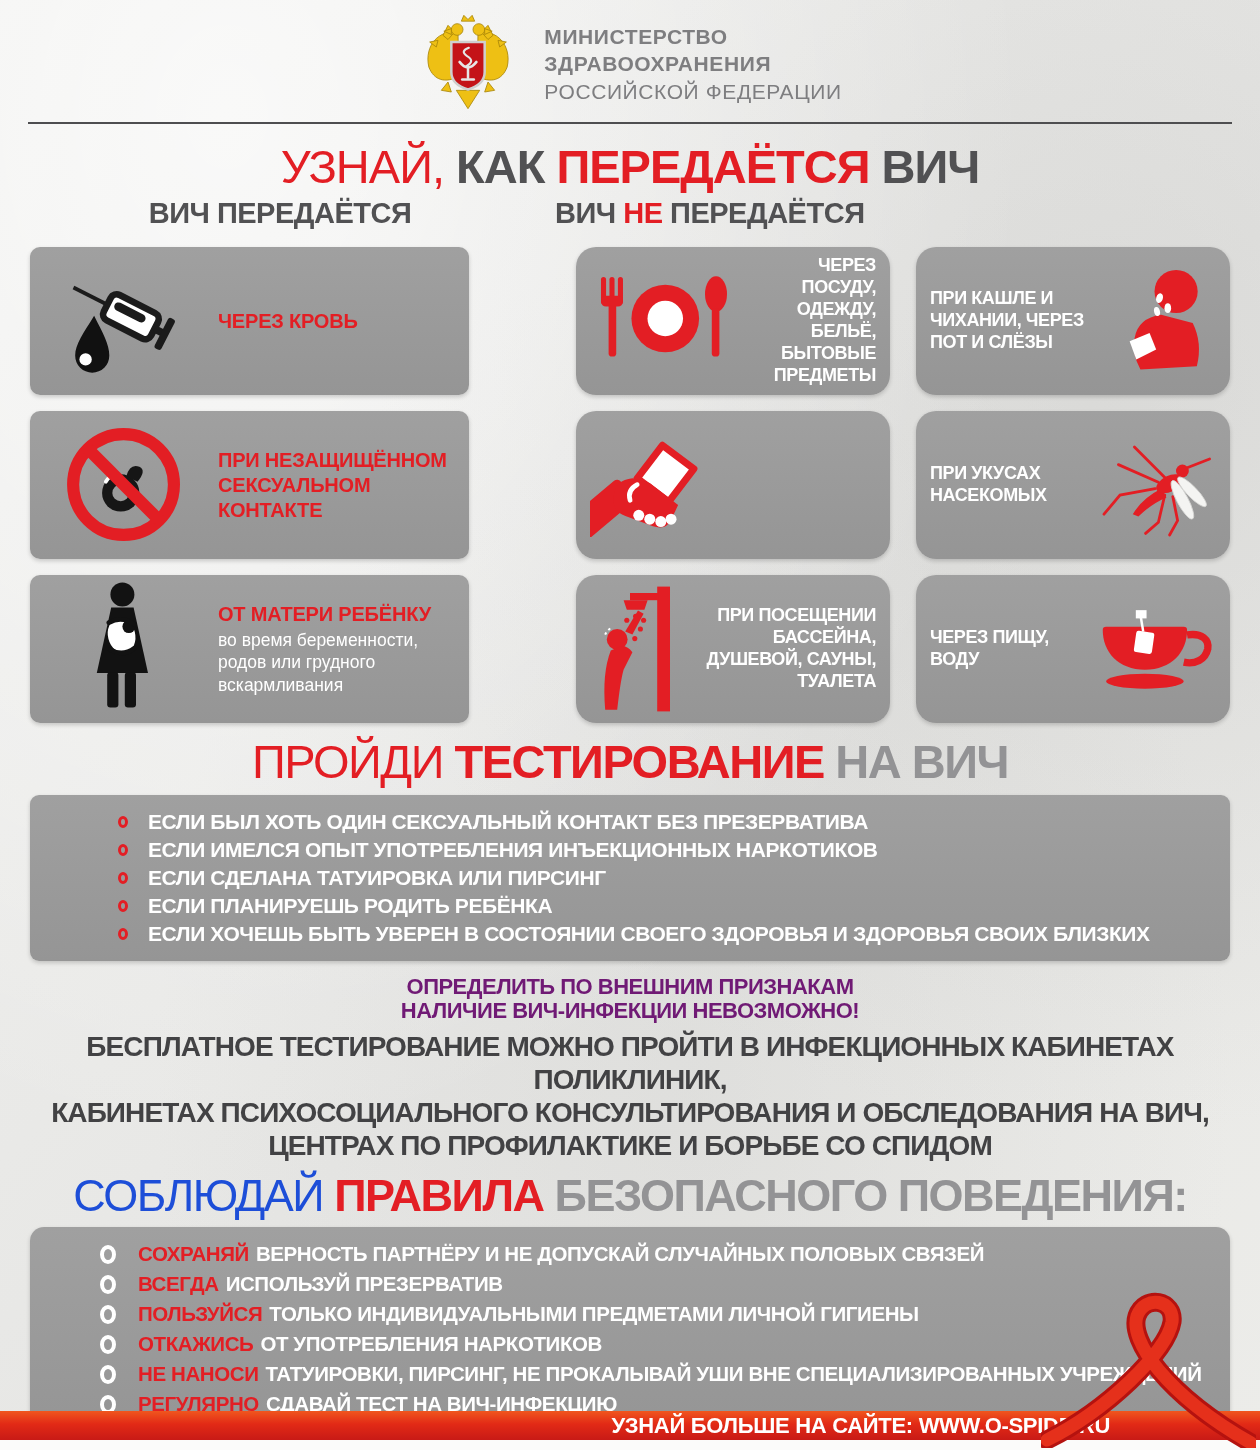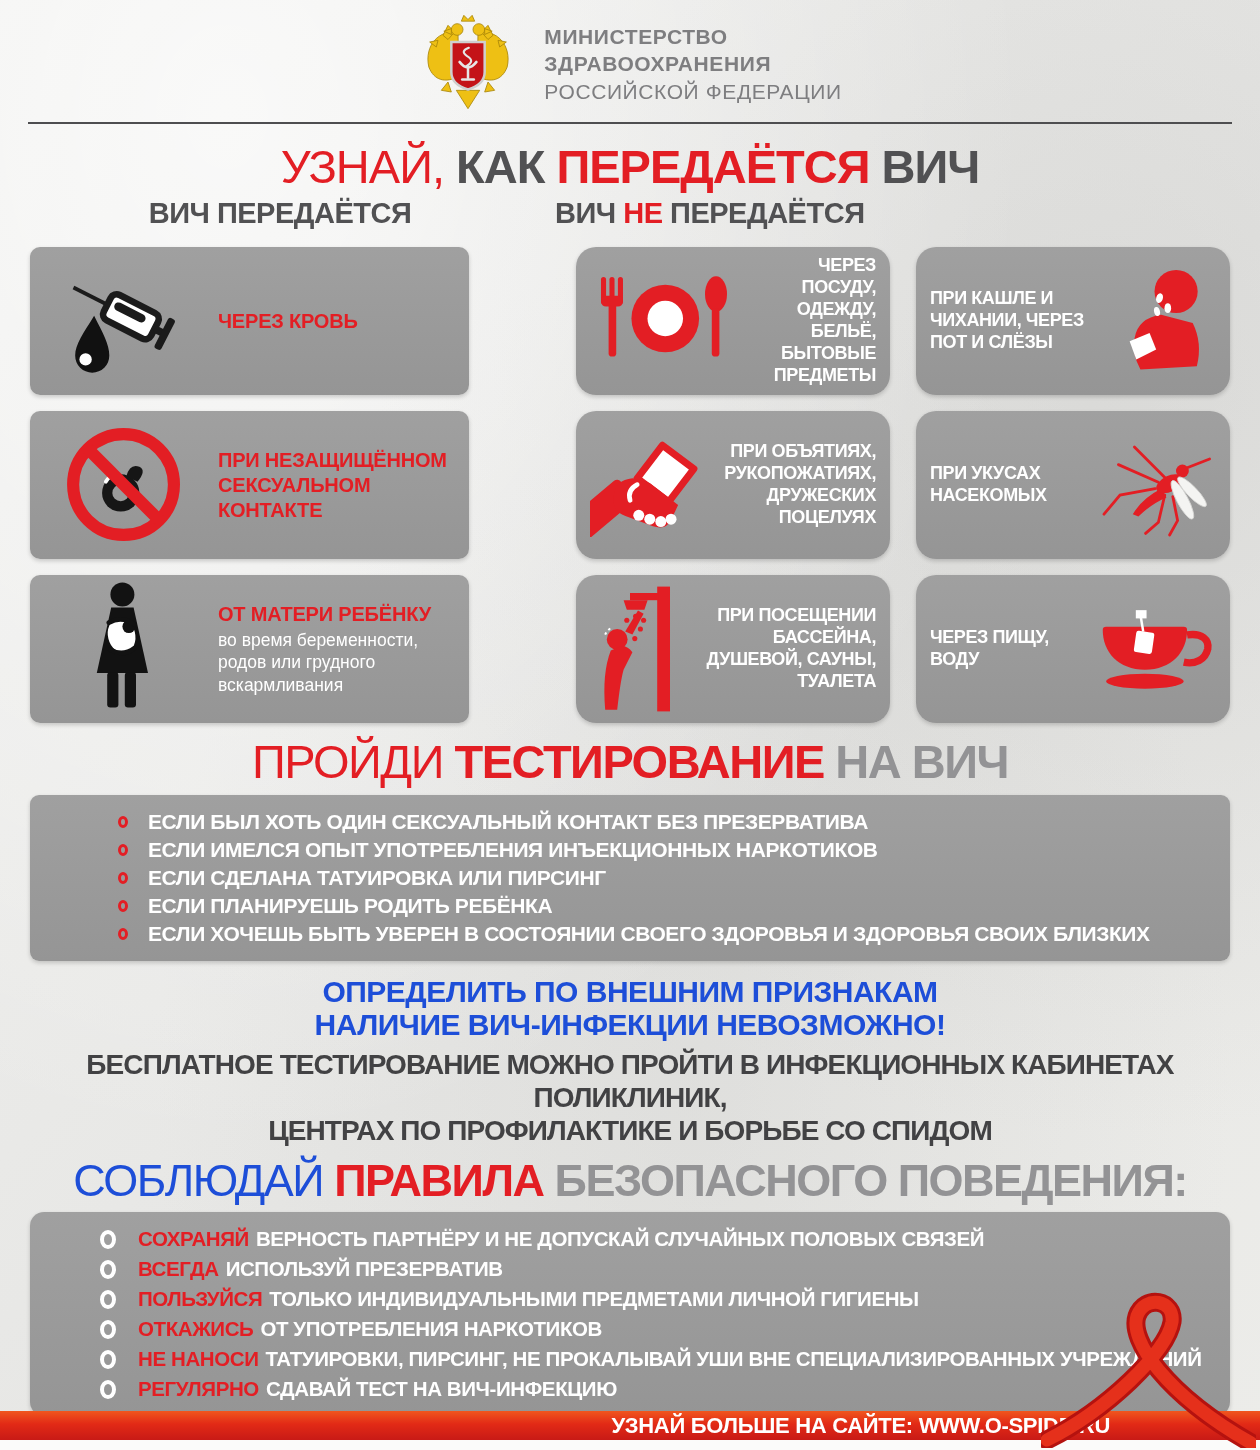--- a/index.html
+++ b/index.html
@@ -45,21 +45,21 @@
 
   .test-title { text-align:center; margin-top:14px; font-size:47px; font-weight:bold; color:#939395; letter-spacing:-1.5px; line-height:1.05;}
   .test-title .lead { color:#e31e24; font-weight:normal; }
   .test-title .accent { color:#e31e24; }
 
   .test-banner { margin:8px 30px 0; background:linear-gradient(180deg,#a0a0a0,#959595); border-radius:9px; padding:13px 20px 13px 88px; box-shadow:0 2px 4px rgba(0,0,0,.18); }
   .test-item { display:flex; align-items:center; gap:20px; min-height:28px; }
   .test-bullet { width:10px; height:12px; border:3px solid #e31e24; border-radius:50%; flex:none; }
   .test-item .txt { color:#fff; font-weight:bold; font-size:21px; letter-spacing:-0.4px; }
 
-  .warning { text-align:center; margin-top:14px; color:#1d4ed8; font-weight:bold; font-size:30px; line-height:1.12; letter-spacing:-0.5px; }
+  .warning { text-align:center; margin-top:14px; color:#701a75; font-weight:bold; font-size:22px; line-height:1.12; letter-spacing:-0.5px; }
   .free-text { text-align:center; margin-top:6px; color:#424244; font-weight:bold; font-size:28px; line-height:1.18; letter-spacing:-0.9px; }
 
   .rules-title { text-align:center; margin-top:10px; font-size:45px; font-weight:bold; color:#939395; letter-spacing:-1.5px; line-height:1.05;}
   .rules-title .lead { color:#1d4ed8; font-weight:normal; }
   .rules-title .accent { color:#e31e24; }
 
   .rules-banner { margin:8px 30px 0; background:linear-gradient(180deg,#a0a0a0,#959595); border-radius:14px; padding:12px 20px 12px 70px; box-shadow:0 2px 4px rgba(0,0,0,.18); }
   .rule-item { display:flex; align-items:center; gap:22px; min-height:30px; }
   .rule-bullet { width:16px; height:19px; border:4px solid #fff; border-radius:50%; flex:none; }
   .rule-item .txt { font-weight:bold; font-size:20.5px; letter-spacing:-0.4px; color:#fff; }
@@ -215,21 +215,20 @@
             <path d="M54 54 q-22 2 -24 23 q-2 19 15 25 l35 13 q17 5 23 -8 l9 -19 -36 -28 z" fill="#e31e24"></path>
             <g fill="#fff">
               <circle cx="62" cy="101" r="7"></circle>
                 <circle cx="76" cy="106" r="7"></circle>
               <circle cx="90" cy="109" r="7"></circle>
                 <circle cx="103" cy="106" r="7"></circle>
             </g>
             <path d="M60 62 q-13 7 -9 20" stroke="#fff" stroke-width="6" fill="none" stroke-linecap="round"></path>
           </svg>
         </div>
-        <div class="txt t-right">ПРИ ОБЪЯТИЯХ, РУКОПОЖАТИЯХ, ДРУЖЕСКИХ ПОЦЕЛУЯХ</div>
       </div>
       <div class="card card-sm">
         <div class="txt">ПРИ УКУСАХ НАСЕКОМЫХ</div>
         <div class="ic">
           <svg width="128" height="110" viewBox="0 0 160 135">
             <g stroke="#e31e24" stroke-width="3.5" fill="none" stroke-linecap="round">
               <path d="M96 58 L58 20"></path>
               <path d="M88 64 L38 42"></path>
               <path d="M84 72 l-44 8 -20 24"></path>
               <path d="M96 80 l-8 34 -16 14"></path>
@@ -337,20 +336,21 @@
   </div>
 </div>
 
 <div class="warning">
   <div>ОПРЕДЕЛИТЬ ПО ВНЕШНИМ ПРИЗНАКАМ</div>
   <div>НАЛИЧИЕ ВИЧ-ИНФЕКЦИИ НЕВОЗМОЖНО!</div>
 </div>
 
 <div class="free-text">
   <div>БЕСПЛАТНОЕ ТЕСТИРОВАНИЕ МОЖНО ПРОЙТИ  В ИНФЕКЦИОННЫХ КАБИНЕТАХ ПОЛИКЛИНИК,</div>
+  <div>КАБИНЕТАХ ПСИХОСОЦИАЛЬНОГО КОНСУЛЬТИРОВАНИЯ И ОБСЛЕДОВАНИЯ НА ВИЧ,</div>
   <div>ЦЕНТРАХ ПО ПРОФИЛАКТИКЕ И БОРЬБЕ СО СПИДОМ</div>
 </div>
 
 <div class="rules-title">
   <span class="lead">СОБЛЮДАЙ</span>
   <span class="accent">ПРАВИЛА</span>
   <span>БЕЗОПАСНОГО ПОВЕДЕНИЯ:</span>
 </div>
 
 <div class="rules-banner">

